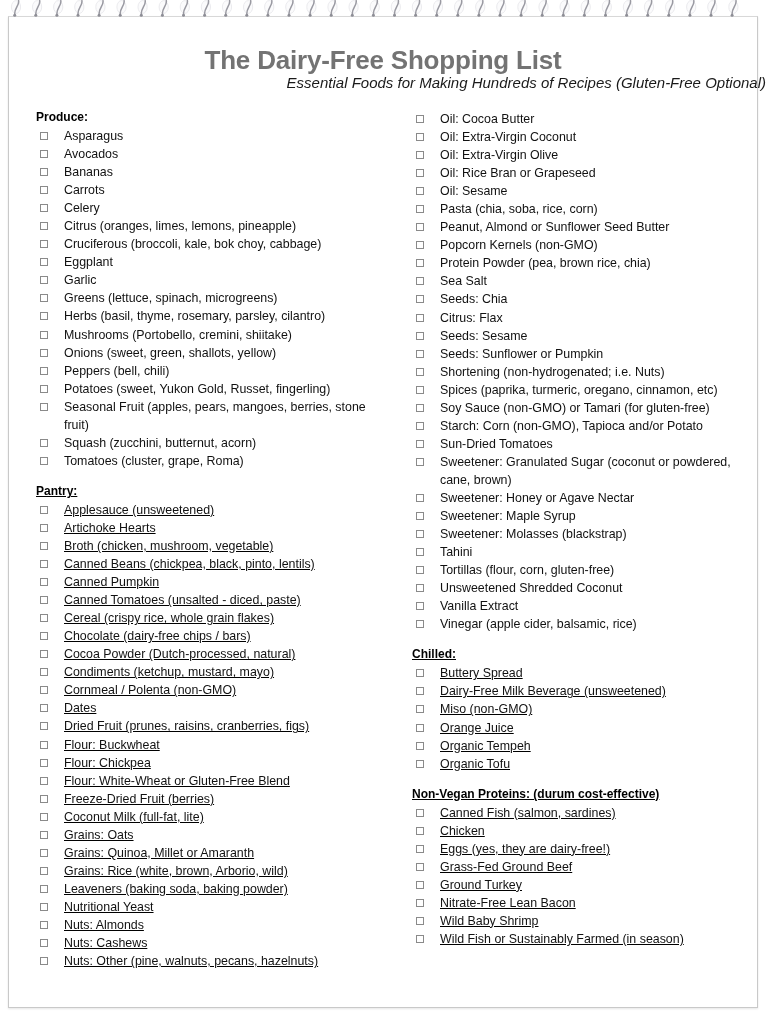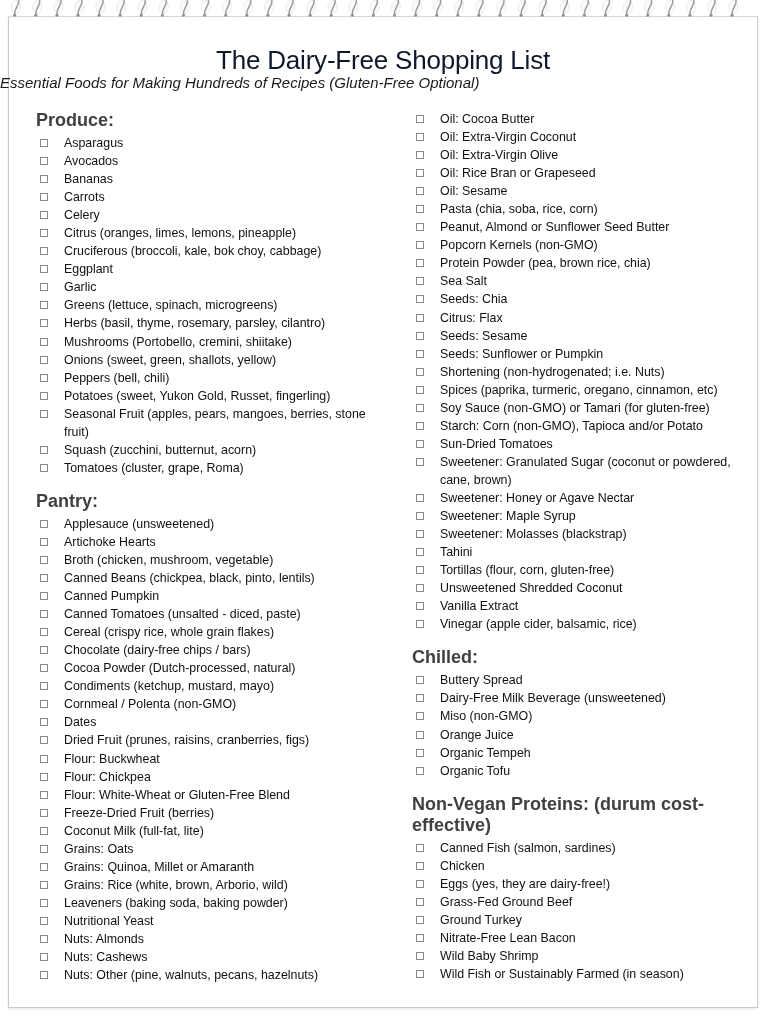--- a/index.html
+++ b/index.html
@@ -50,48 +50,48 @@
     width: 766px;
     height: 1024px;
   }
   .title {
     position: absolute;
     left: 0;
     top: 45px;
     width: 766px;
     text-align: center;
     font-size: 26px;
-    font-weight: normal;
+    font-weight: bold;
     letter-spacing: -0.2px;
-    color: #0f172a;
+    color: #737373;
   }
   .subtitle {
     position: absolute;
     left: 0;
     top: 74px;
     width: 766px;
-    text-align: left;
+    text-align: right;
     font-size: 15px;
     font-style: italic;
     color: #1a1a1a;
   }
   .col {
     position: absolute;
     top: 110px;
   }
   .col-left  { left: 36px;  width: 350px; }
   .col-right { left: 412px; width: 340px; }
 
   .section-head {
-    font-size: 18px;
+    font-size: 12px;
     font-weight: bold;
-    color: #404040;
+    color: #000000;
     margin-bottom: 3px;
   }
-  .section + .section { margin-top: 14px; }
+  .section + .section { margin-top: 14px; text-decoration: underline; }
 
   .item {
     display: flex;
     align-items: flex-start;
     font-size: 12.4px;
     line-height: 18.05px;
     color: #111111;
   }
   .box {
     flex: 0 0 auto;

